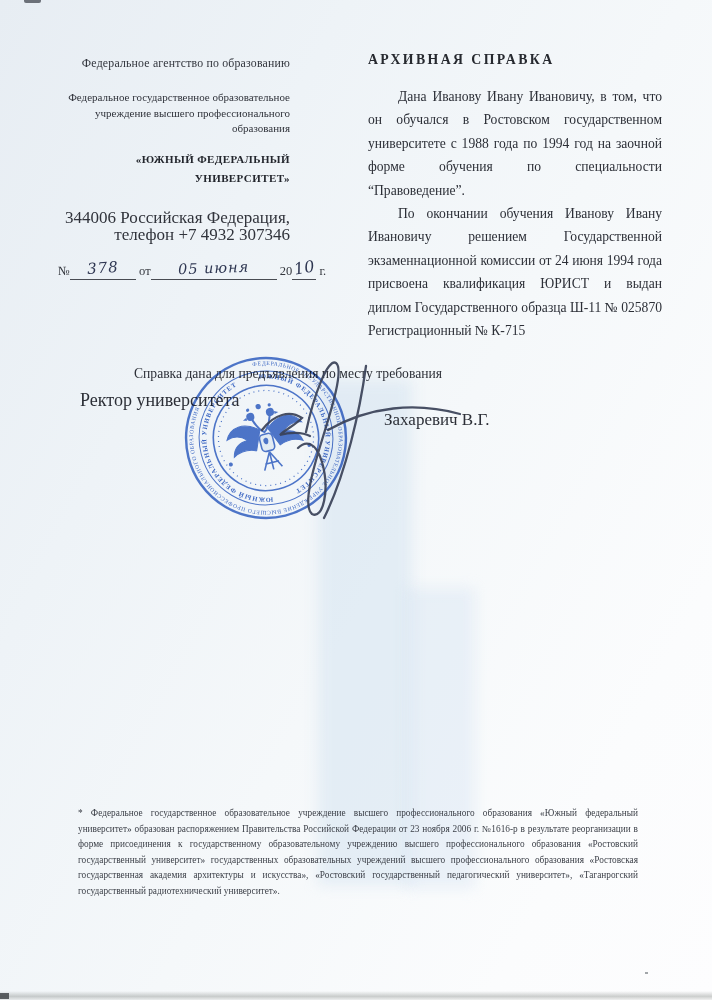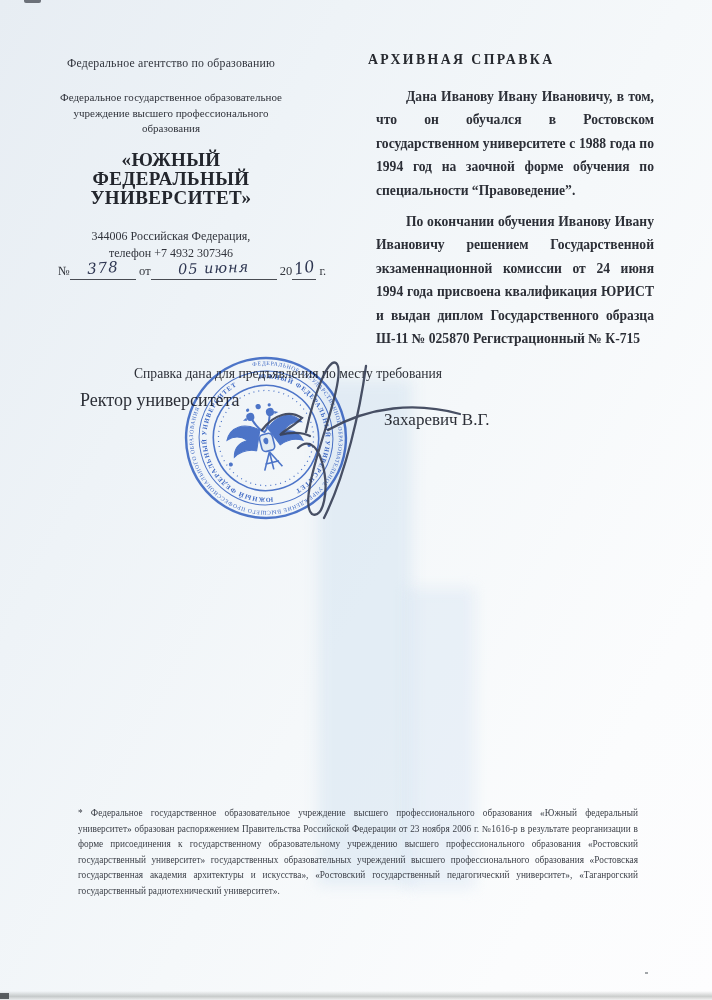--- a/index.html
+++ b/index.html
@@ -14,38 +14,38 @@
   .mark-top{position:absolute;left:24px;top:0;width:17px;height:3px;background:#565b63;opacity:.85;border-radius:0 0 2px 2px;}
   .edge-bottom{position:absolute;left:0;bottom:0;width:712px;height:9px;
     background:linear-gradient(to bottom,rgba(0,0,0,0) 0%,rgba(125,130,126,.38) 60%,rgba(205,206,202,.25) 100%);}
   .mark-bottom-left{position:absolute;left:0;bottom:1px;width:9px;height:6px;background:#3b3e42;opacity:.8;}
   .speck{position:absolute;left:645px;top:972px;width:3px;height:2px;background:#8b9094;opacity:.8;}
   .wm{position:absolute;background:rgba(199,220,238,.40);filter:blur(7px);}
   .wm-v{left:318px;top:380px;width:94px;height:505px;}
   .wm-b{left:405px;top:588px;width:70px;height:300px;background:rgba(199,220,238,.30);}
 
   
-  .lh{position:absolute;left:52px;top:56px;width:238px;text-align:center;color:#30333b;}
+  .lh{position:absolute;left:52px;top:56px;width:238px;text-align:right;color:#30333b;}
   .lh-agency{font-size:11.8px;letter-spacing:.2px;}
   .lh-inst{margin-top:19px;font-size:11px;line-height:15.5px;}
-  .lh-name{margin-top:13px;font-size:19px;font-weight:bold;line-height:19px;letter-spacing:.4px;color:#23262d;}
-  .lh-addr{margin-top:21px;font-size:12px;line-height:17px;}
+  .lh-name{margin-top:13px;font-size:11px;font-weight:bold;line-height:19px;letter-spacing:.4px;color:#23262d;}
+  .lh-addr{margin-top:21px;font-size:17px;line-height:17px;}
   .numline{position:absolute;left:58px;top:260px;width:300px;font-size:12.5px;color:#33363d;white-space:nowrap;}
   .blank{display:inline-block;border-bottom:1px solid #484b52;text-align:center;vertical-align:baseline;position:relative;}
   .b1{width:66px;} .b2{width:126px;} .b3{width:24px;}
   .hand{font-family:"DejaVu Serif",serif;font-style:italic;color:#2f3752;display:inline-block;}
   .h-num{font-size:15px;transform:rotate(-4deg);position:relative;top:-2px;letter-spacing:1px;}
   .h-date{font-size:14.5px;transform:rotate(-2deg);position:relative;top:-2px;letter-spacing:1px;}
   .h-year{font-size:16px;transform:rotate(-10deg);position:relative;top:-2px;}
 
   
   .rc{position:absolute;left:368px;top:52px;width:294px;}
   .title{text-align:left;font-size:13.8px;font-weight:bold;letter-spacing:2.4px;color:#26292f;}
   .body-text{margin-top:17px;font-size:13.6px;line-height:23.4px;text-align:justify;color:#2c2f37;}
-  .body-text p{margin:8px;text-indent:30px;font-weight:bold;}
+  .body-text p{margin:0;text-indent:30px;}
 
   
   .issued{position:absolute;left:134px;top:366px;font-size:13.6px;color:#2c2f37;}
   .rector{position:absolute;left:80px;top:390px;font-size:18px;color:#2c2f37;}
   .signer{position:absolute;left:384px;top:410px;font-size:17px;color:#2c2f37;}
 
   .stamp{position:absolute;left:180px;top:352px;width:172px;height:172px;transform:rotate(-14deg);mix-blend-mode:multiply;opacity:.92;}
   .sig{position:absolute;left:248px;top:348px;width:230px;height:180px;}
 
   

